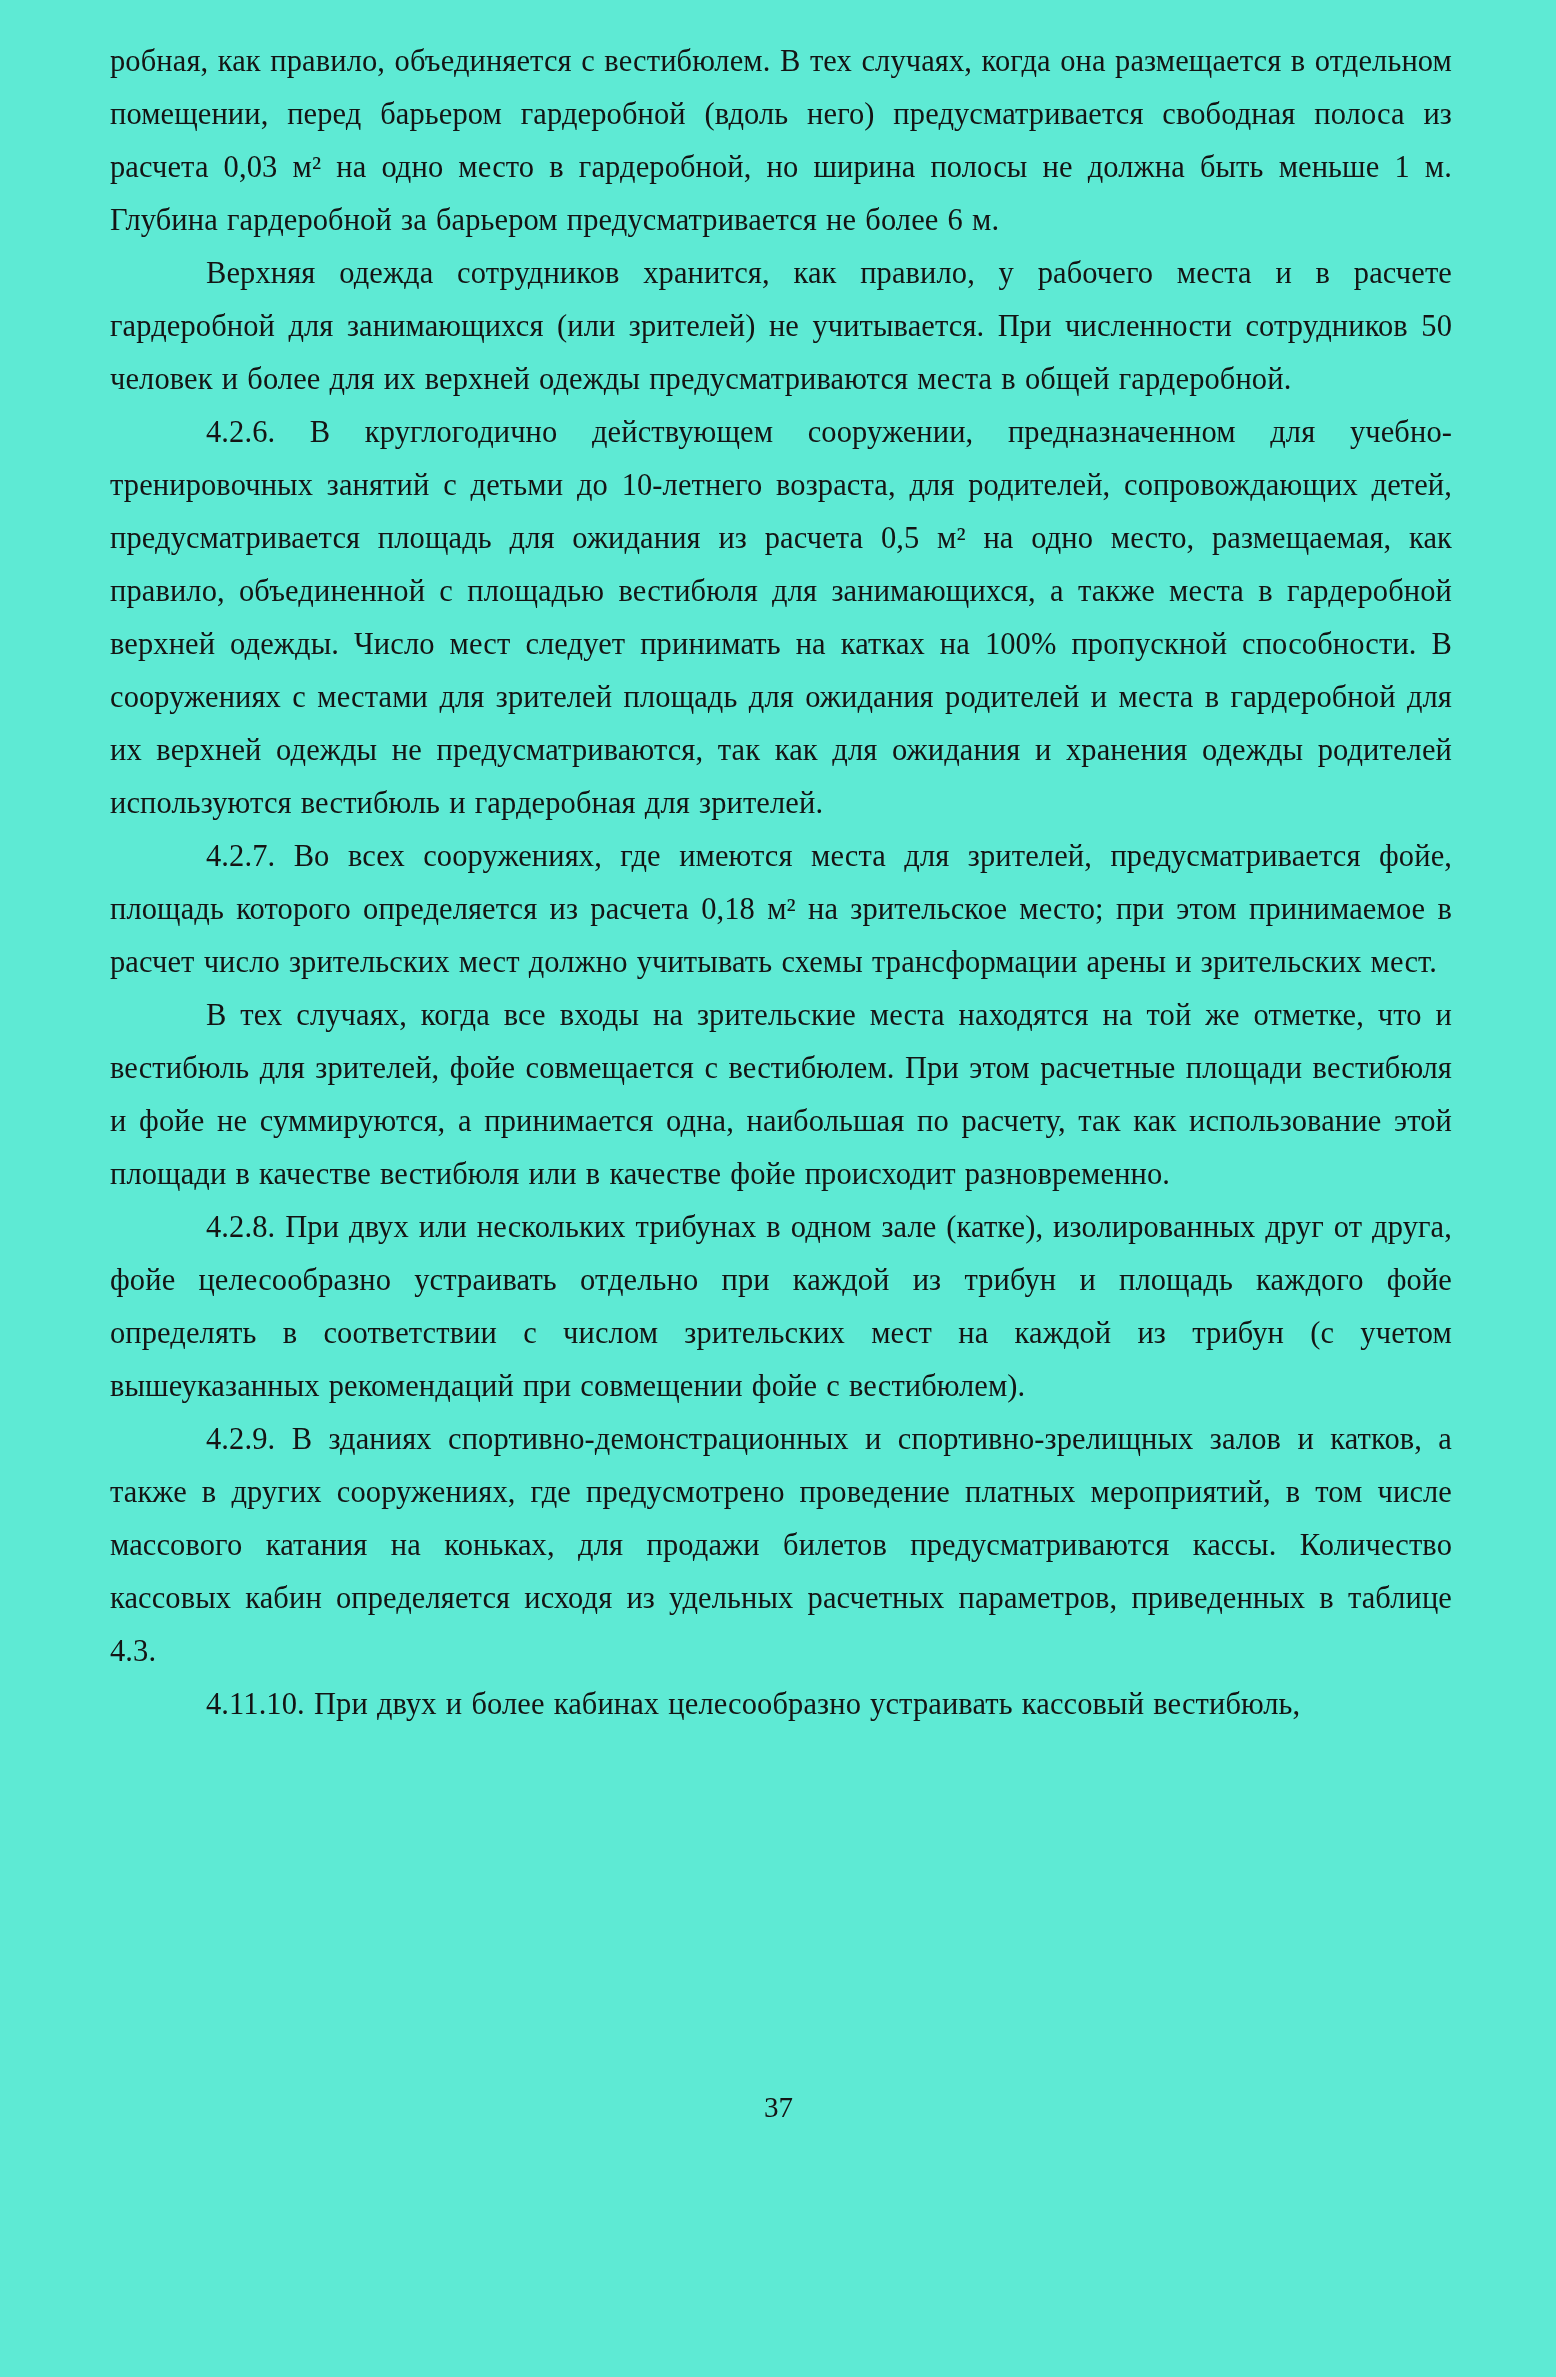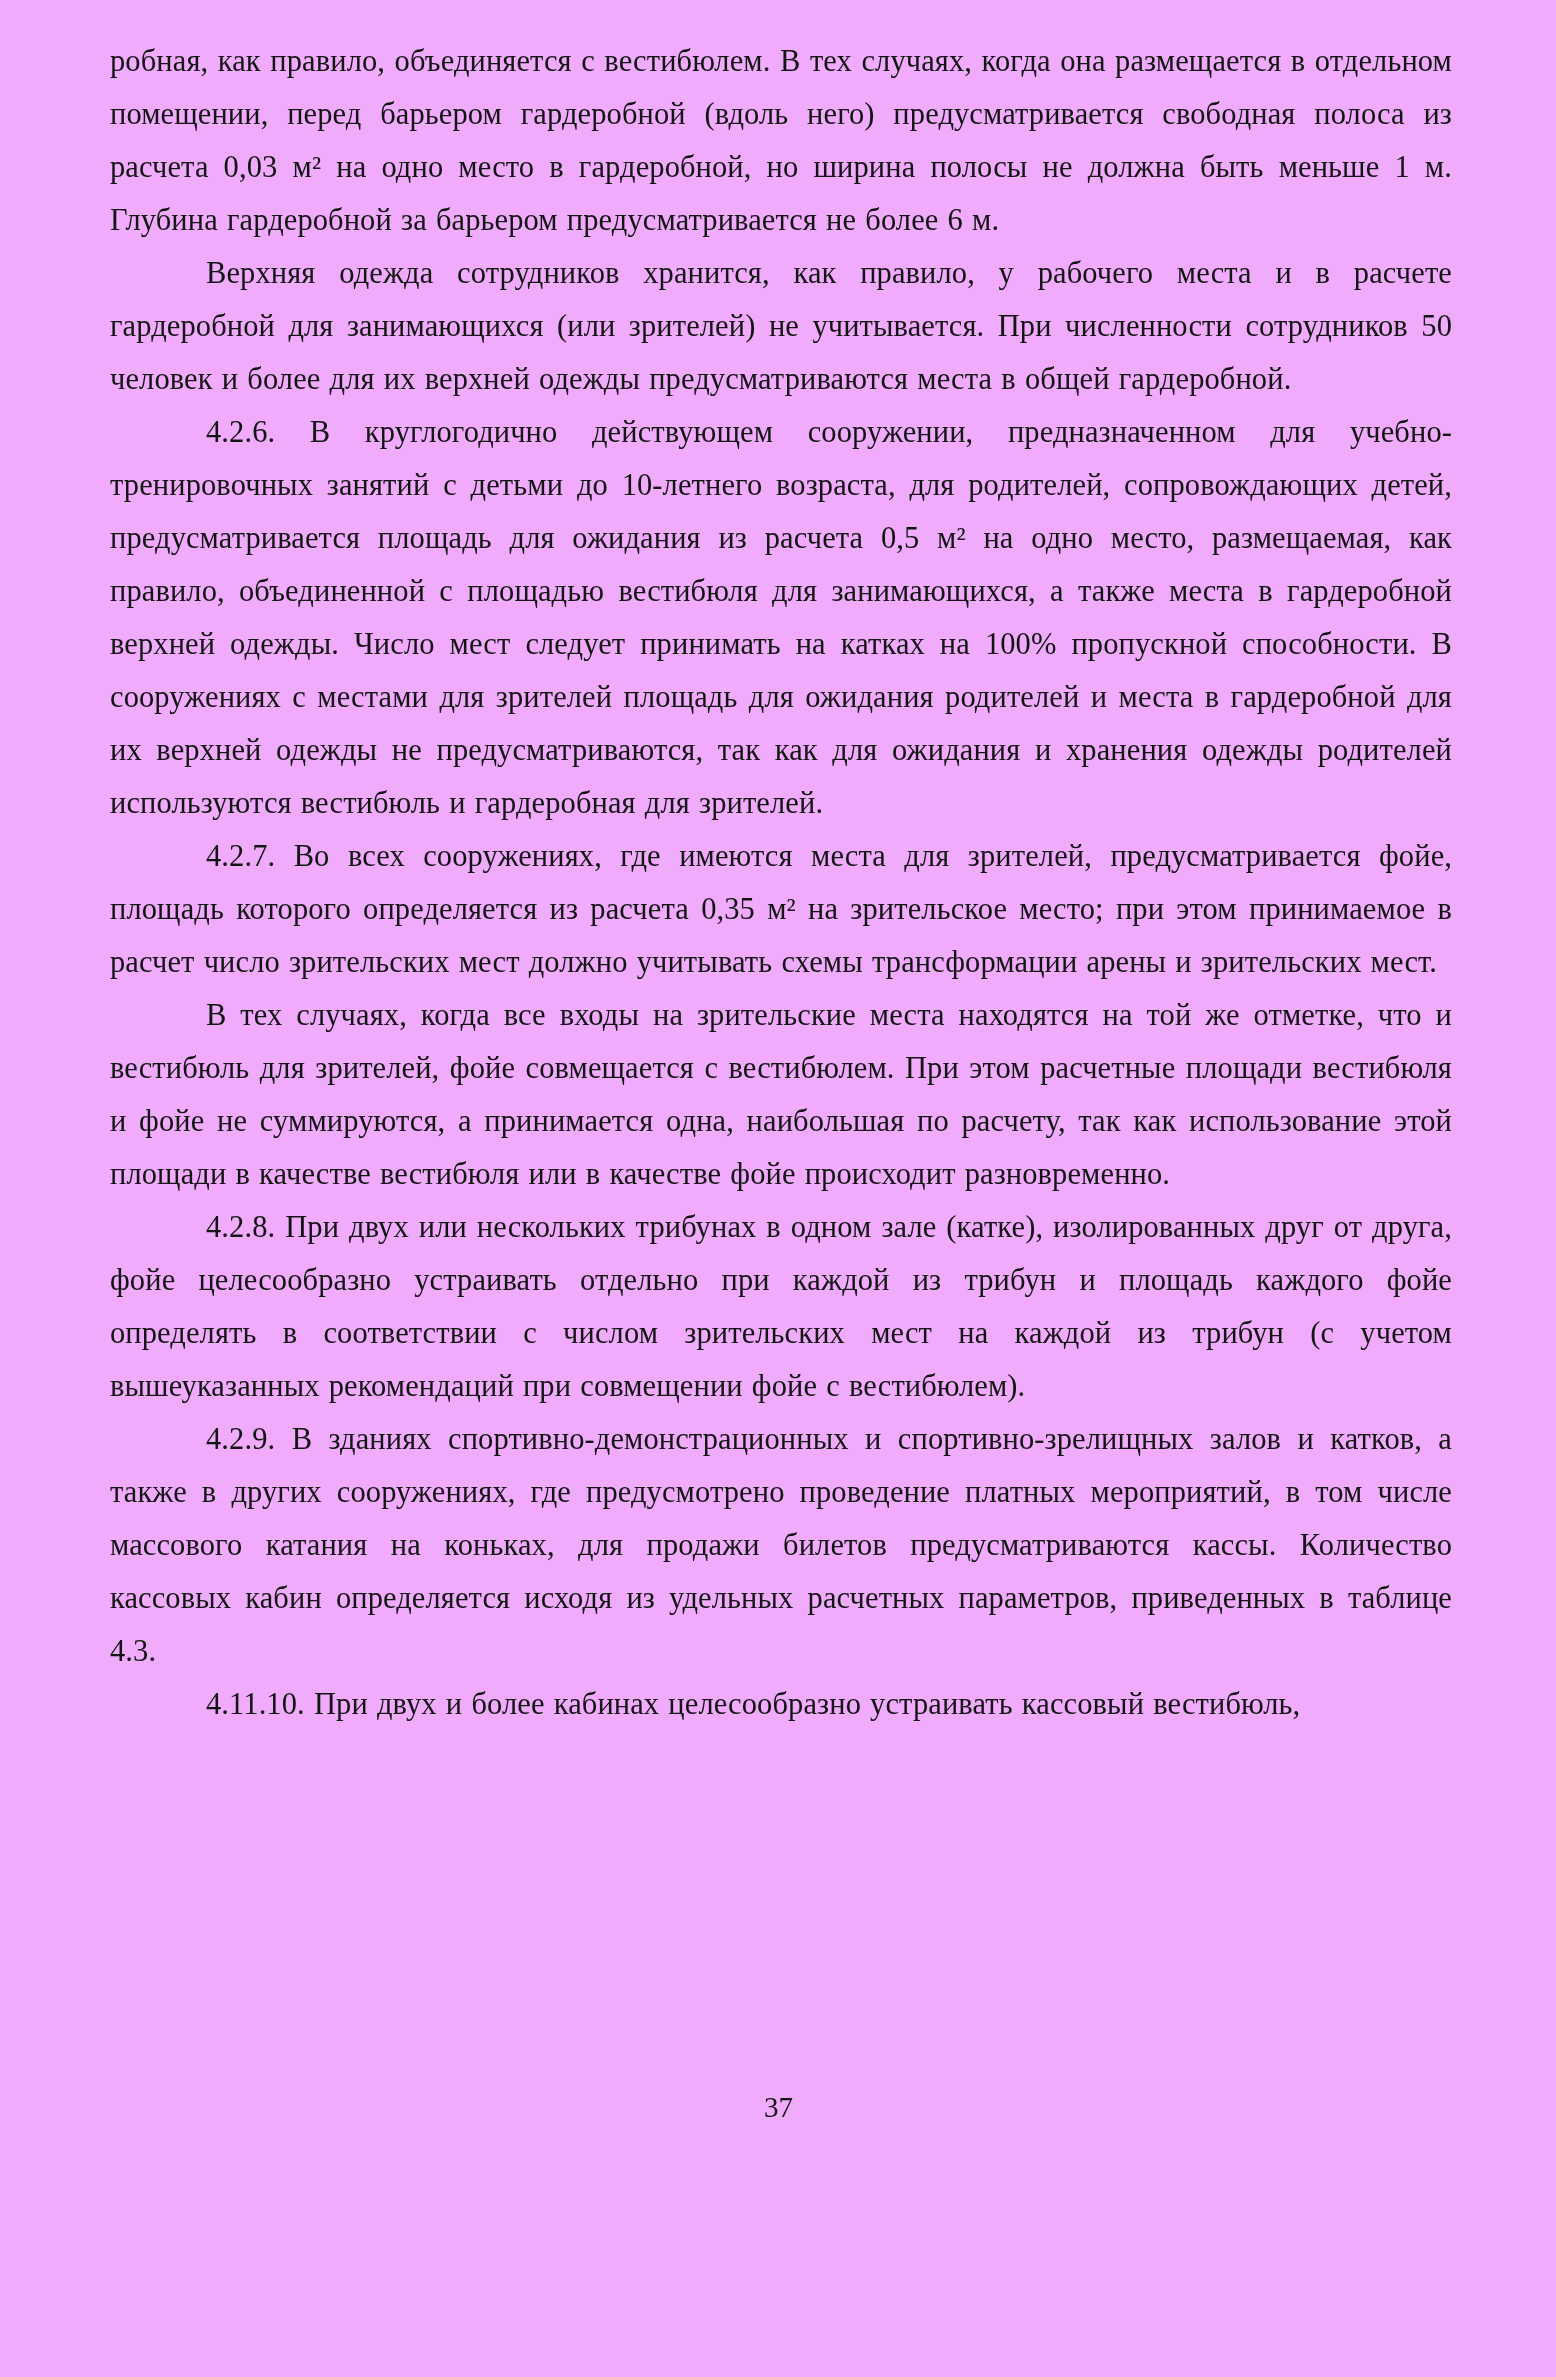--- a/index.html
+++ b/index.html
@@ -4,21 +4,21 @@
 <style>
   html, body {
     margin: 0;
     padding: 0;
     background: #e8e8e8;
   }
   .page {
     position: relative;
     width: 1557px;
     height: 2377px;
-    background: #f0abfc;
+    background: #5eead4;
     margin: 0 auto;
     overflow: hidden;
     color: #141414;
     font-family: "Liberation Serif", "DejaVu Serif", serif;
   }
   .text-block {
     position: absolute;
     left: 110px;
     right: 105px;
     top: 35px;
@@ -45,21 +45,21 @@
   }
 </style>
 </head>
 <body>
 
 <div class="page">
   <div class="text-block" id="text-block">
       <p class="para">робная, как правило, объединяется с вестибюлем. В тех случаях, когда она размещается в отдельном помещении, перед барьером гардеробной (вдоль него) предусматривается свободная полоса из расчета 0,03 м² на одно место в гардеробной, но ширина полосы не должна быть меньше 1 м. Глубина гардеробной за барьером предусматривается не более 6 м.</p>
       <p class="para indent">Верхняя одежда сотрудников хранится, как правило, у рабочего места и в расчете гардеробной для занимающихся (или зрителей) не учитывается. При численности сотрудников 50 человек и более для их верхней одежды предусматриваются места в общей гардеробной.</p>
       <p class="para indent">4.2.6. В круглогодично действующем сооружении, предназначенном для учебно-тренировочных занятий с детьми до 10-летнего возраста, для родителей, сопровождающих детей, предусматривается площадь для ожидания из расчета 0,5 м² на одно место, размещаемая, как правило, объединенной с площадью вестибюля для занимающихся, а также места в гардеробной верхней одежды. Число мест следует принимать на катках на 100% пропускной способности. В сооружениях с местами для зрителей площадь для ожидания родителей и места в гардеробной для их верхней одежды не предусматриваются, так как для ожидания и хранения одежды родителей используются вестибюль и гардеробная для зрителей.</p>
-      <p class="para indent">4.2.7. Во всех сооружениях, где имеются места для зрителей, предусматривается фойе, площадь которого определяется из расчета 0,35 м² на зрительское место; при этом принимаемое в расчет число зрительских мест должно учитывать схемы трансформации арены и зрительских мест.</p>
+      <p class="para indent">4.2.7. Во всех сооружениях, где имеются места для зрителей, предусматривается фойе, площадь которого определяется из расчета 0,18 м² на зрительское место; при этом принимаемое в расчет число зрительских мест должно учитывать схемы трансформации арены и зрительских мест.</p>
       <p class="para indent">В тех случаях, когда все входы на зрительские места находятся на той же отметке, что и вестибюль для зрителей, фойе совмещается с вестибюлем. При этом расчетные площади вестибюля и фойе не суммируются, а принимается одна, наибольшая по расчету, так как использование этой площади в качестве вестибюля или в качестве фойе происходит разновременно.</p>
       <p class="para indent">4.2.8. При двух или нескольких трибунах в одном зале (катке), изолированных друг от друга, фойе целесообразно устраивать отдельно при каждой из трибун и площадь каждого фойе определять в соответствии с числом зрительских мест на каждой из трибун (с учетом вышеуказанных рекомендаций при совмещении фойе с вестибюлем).</p>
       <p class="para indent">4.2.9. В зданиях спортивно-демонстрационных и спортивно-зрелищных залов и катков, а также в других сооружениях, где предусмотрено проведение платных мероприятий, в том числе массового катания на коньках, для продажи билетов предусматриваются кассы. Количество кассовых кабин определяется исходя из удельных расчетных параметров, приведенных в таблице 4.3.</p>
       <p class="para indent">4.11.10. При двух и более кабинах целесообразно устраивать кассовый вестибюль,</p>
     </div>
   <div class="page-number">37</div>
 </div>
 
 
 </body></html>

